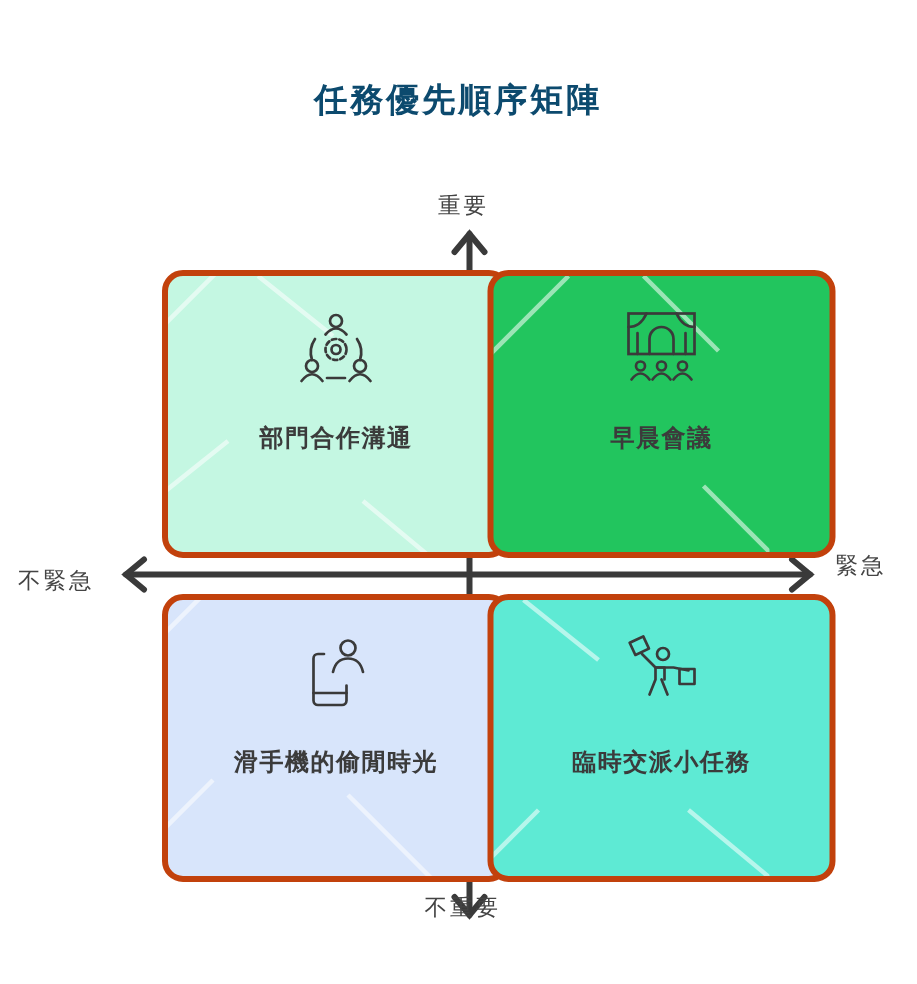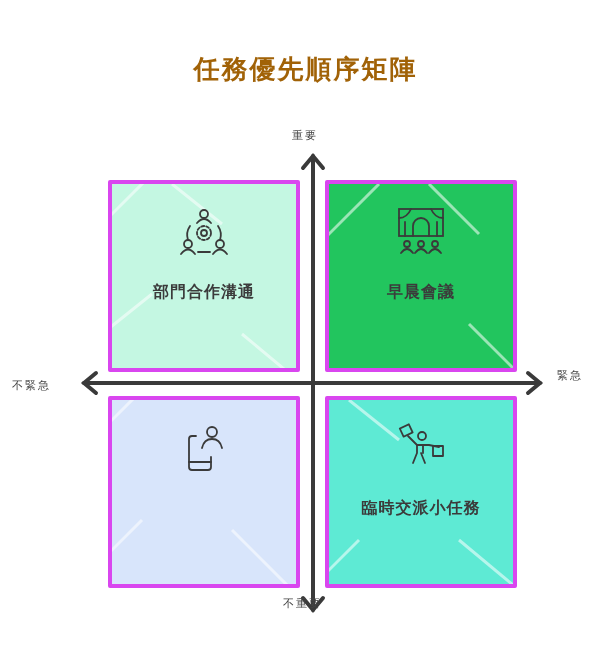--- a/index.html
+++ b/index.html
@@ -1,28 +1,28 @@
 <!DOCTYPE html>
 <html><head>
 <meta charset="utf-8">
 <style>
   html, body { margin: 0; padding: 0; background: #ffffff; }
   body { width: 611px; height: 656px; position: relative; overflow: hidden;
          font-family: "DejaVu Sans", "Liberation Sans", sans-serif; color: #3a3a3a; }
   .title { position: absolute; left: 0; top: 52px; width: 611px; text-align: center;
-           font-size: 26px; font-weight: bold; letter-spacing: 2px; color: #a16207; }
-  .axis-label { position: absolute; font-size: 11px; color: #444; letter-spacing: 2px;
+           font-size: 22px; font-weight: bold; letter-spacing: 2px; color: #0c4a6e; }
+  .axis-label { position: absolute; font-size: 15px; color: #444; letter-spacing: 2px;
                 font-family: "DejaVu Serif", "Liberation Serif", serif; }
   .lbl-top { left: 292px; top: 128px; }
   .lbl-bottom { left: 283px; top: 596px; }
   .lbl-left { left: 12px; top: 378px; text-align: right; }
   .lbl-right { left: 557px; top: 368px; }
   svg.axes { position: absolute; left: 0; top: 0; }
-  .quad { position: absolute; width: 184px; height: 184px; border: 4px solid #d946ef;
-          border-radius: 2px; overflow: hidden; box-sizing: content-box; }
+  .quad { position: absolute; width: 184px; height: 184px; border: 4px solid #c2410c;
+          border-radius: 14px; overflow: hidden; box-sizing: content-box; padding-left: 40px; }
   .quad .hatch { position: absolute; inset: 0; }
   .quad .icon { position: absolute; left: 0; right: 0; top: 22px; height: 52px;
                 display: flex; justify-content: center; }
   .quad .label { position: absolute; left: 0; right: 0; top: 98px; text-align: center;
                  font-size: 16px; font-weight: bold; color: #3b3b3b; letter-spacing: 1px; }
   .q-tl { left: 108px; top: 180px; background: #c4f7e2; }
   .q-tr { left: 325px; top: 180px; background: #22c55e; }
   .q-bl { left: 108px; top: 396px; background: #d8e5fb; }
   .q-br { left: 325px; top: 396px; background: #5eead4; }
 </style>
@@ -110,20 +110,21 @@
     </g>
   </svg>
   <div class="icon">
     <svg width="52" height="52" viewBox="0 0 52 52" fill="none" stroke="#3a3a3a" stroke-width="1.8" stroke-linecap="round">
       <path d="M18 14 h-4 a3 3 0 0 0 -3 3 v28 a3 3 0 0 0 3 3 h16 a3 3 0 0 0 3 -3 v-10"></path>
       <line x1="11" y1="40" x2="33" y2="40"></line>
       <circle cx="34" cy="10" r="5"></circle>
       <path d="M24 26 q2 -9 10 -9 q8 0 10 9"></path>
     </svg>
   </div>
+  <div class="label">滑手機的偷閒時光</div>
 </div>
 
 <div class="quad q-br">
   <svg class="hatch" width="184" height="184">
     <g stroke="#ffffff" stroke-opacity="0.55" stroke-width="3">
       <line x1="20" y1="0" x2="70" y2="40"></line>
         <line x1="130" y1="140" x2="190" y2="190"></line>
       <line x1="-10" y1="180" x2="30" y2="140"></line>
     </g>
   </svg>

